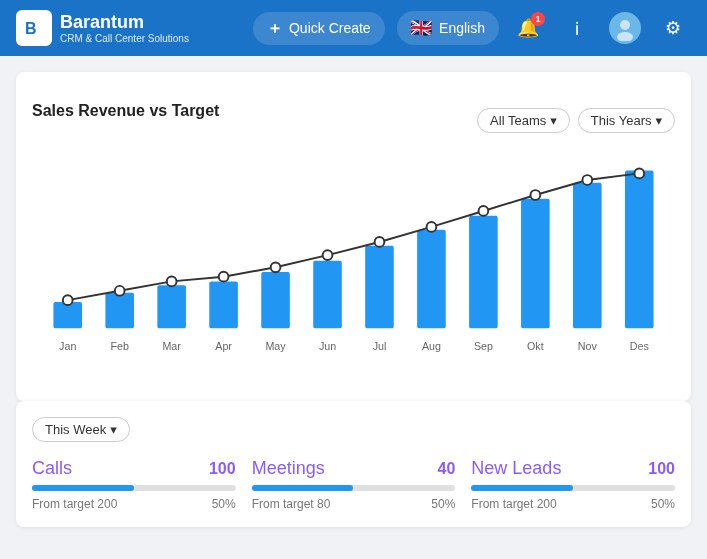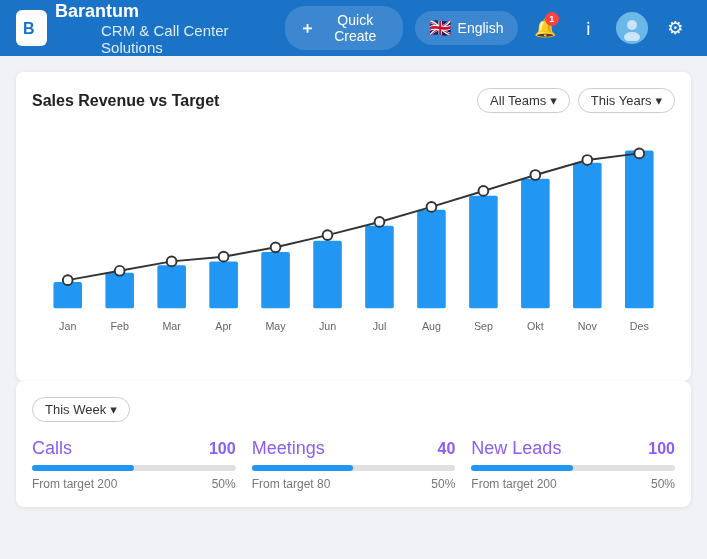--- a/index.html
+++ b/index.html
@@ -28,21 +28,21 @@
       align-items: center;
       justify-content: center;
       font-weight: bold;
       color: #1a73c7;
       font-size: 18px;
     }
     .logo-text {
       color: white;
     }
     .logo-text .brand { font-size: 18px; font-weight: bold; }
-    .logo-text .tagline { font-size: 15px; opacity: 0.85; margin-left: 46px; }
+    .logo-text .tagline { font-size: 10px; opacity: 0.85; }
     .navbar-spacer { flex: 1; }
     .navbar-btn {
       display: flex;
       align-items: center;
       gap: 6px;
       background: rgba(255,255,255,0.15);
       border: none;
       color: white;
       padding: 6px 14px;
       border-radius: 20px;
@@ -104,21 +104,21 @@
     }
 
     
     .chart-header {
       display: flex;
       align-items: center;
       justify-content: space-between;
       margin-bottom: 12px;
     }
     .chart-title { font-size: 16px; font-weight: 600; color: #222; }
-    .chart-filters { display: flex; gap: 8px; }
+    .chart-filters { display: flex; gap: 8px; margin-top: 20px; }
     .filter-btn {
       display: flex;
       align-items: center;
       gap: 4px;
       border: 1px solid #ccc;
       border-radius: 20px;
       padding: 4px 12px;
       font-size: 13px;
       cursor: pointer;
       background: white;

